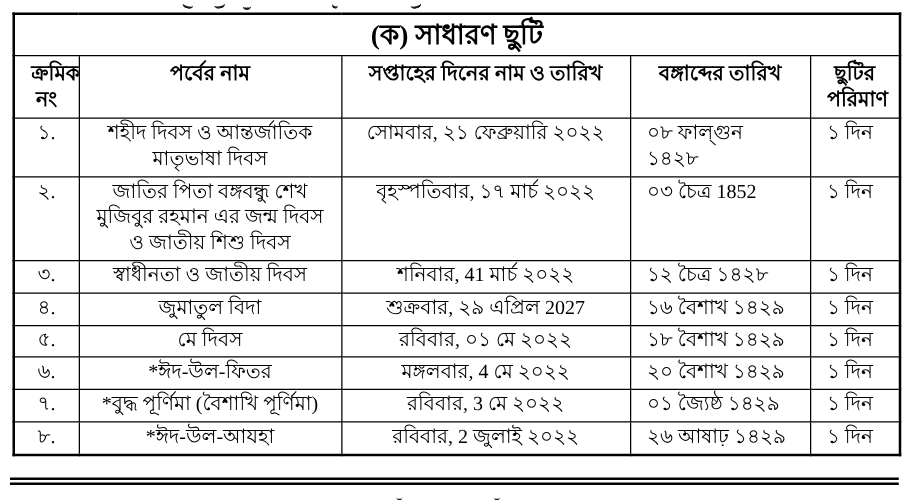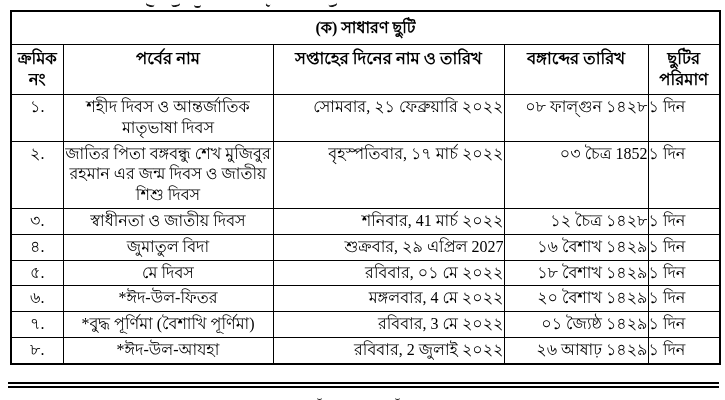--- a/index.html
+++ b/index.html
@@ -15,44 +15,44 @@
   table.holiday{
     position:absolute;left:10px;top:10px;
     width:709px;
     border-collapse:collapse;
     table-layout:fixed;
     border:2.5px solid #000;
   }
   table.holiday th, table.holiday td{
     border:1.5px solid #000;
     vertical-align:top;
-    padding:2px 0;
+    padding:2px 13px;
     font-size:16px;
     line-height:1.3;
     overflow:hidden;
   }
   tr.title-row th{
     height:30px;
-    font-size:16px;
+    font-size:22px;
     font-weight:bold;
     text-align:center;
     vertical-align:middle;
     padding:1px 0;
   }
   tr.header-row th{
     height:44px;
     font-size:16.5px;
     font-weight:bold;
     text-align:center;
     padding-top:3px;
   }
   td.serial{text-align:center;padding-top:3px;}
   td.festival{text-align:center;padding-left:7px;padding-top:3px;}
-  td.weekday{text-align:right;padding-left:9px;padding-top:3px;}
-  td.bdate{text-align:right;padding-left:11px;padding-top:3px;}
+  td.weekday{text-align:center;padding-left:9px;padding-top:3px;}
+  td.bdate{text-align:left;padding-left:11px;padding-top:3px;}
   td.duration{text-align:left;padding-top:3px;}
   tr.row-tall{height:46px;}
   tr.row-taller{height:64px;}
   tr.row-std{height:24px;}
   
   .double-rule{
     position:absolute;
     left:8px;top:382px;
     width:711px;height:6px;
     box-sizing:border-box;

